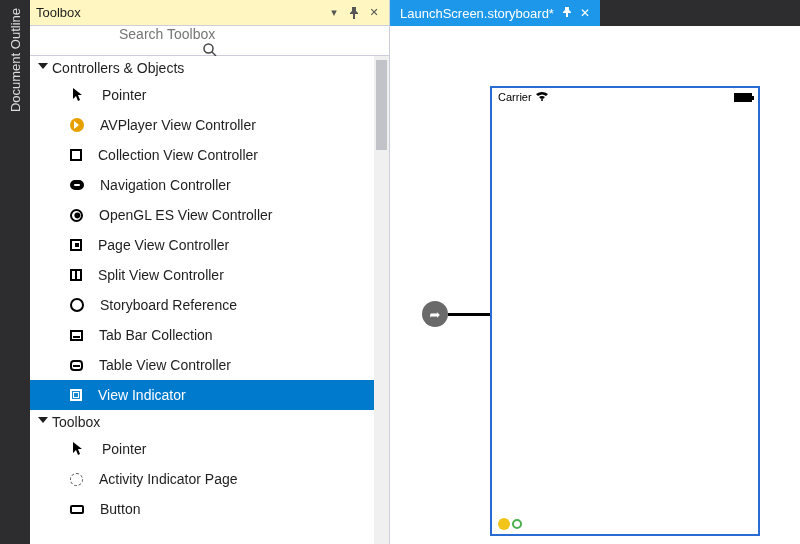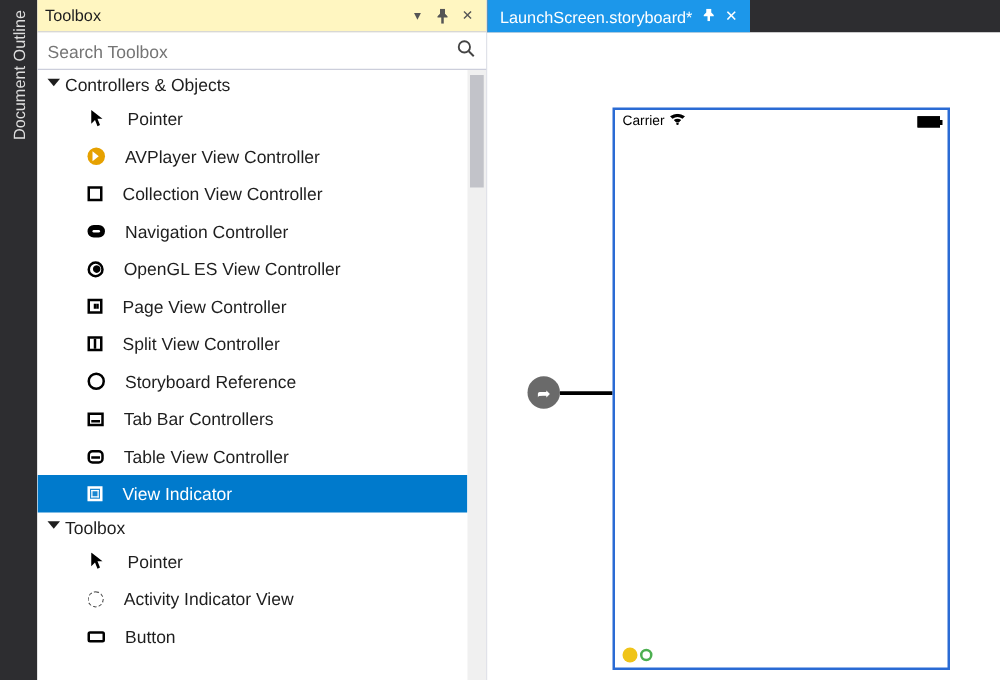--- a/index.html
+++ b/index.html
@@ -5,21 +5,21 @@
   * { box-sizing: border-box; margin: 0; padding: 0; font-family: "Segoe UI", Tahoma, sans-serif; }
   body { width: 800px; height: 544px; overflow: hidden; background: #fff; display: flex; }
   
   .vtab { width: 30px; background: #2d2d30; color: #fff; display: flex; flex-direction: column; align-items: center; }
   .vtab-label { writing-mode: vertical-rl; transform: rotate(180deg); padding: 8px 4px; font-size: 13px; color: #ddd; }
   
   .toolbox { width: 360px; border-right: 1px solid #cccedb; display: flex; flex-direction: column; background: #f5f5f5; }
   .toolbox-title { background: #fff6c1; height: 26px; display: flex; align-items: center; padding: 0 6px; font-size: 13px; color: #1e1e1e; border-bottom: 1px solid #cccedb; }
   .toolbox-title .spacer { flex: 1; }
   .tbbtn { width: 18px; height: 18px; display: flex; align-items: center; justify-content: center; color: #555; font-size: 11px; margin-left: 2px; cursor: pointer; }
-  .search { height: 30px; display: flex; align-items: center; padding: 0 8px; background: #fff; border-bottom: 1px solid #cccedb; }
+  .search { height: 30px; display: flex; align-items: center; padding: 0 8px; background: #fff; border-bottom: 1px solid #cccedb; flex-direction: column; }
   .search input { flex: 1; border: none; outline: none; font-size: 14px; color: #555; background: transparent; }
   .search-icon { color: #444; font-size: 14px; }
   .tree { flex: 1; overflow: hidden; background: #fff; position: relative; display: flex; }
   .tree-inner { flex: 1; overflow-y: hidden; }
   .scrollbar { width: 15px; background: #f0f0f0; position: relative; }
   .scrollthumb { position: absolute; left: 2px; right: 2px; top: 4px; height: 90px; background: #c2c3c9; border-radius: 0; }
   .grp { font-size: 14px; color: #1e1e1e; padding: 4px 6px 4px 22px; position: relative; cursor: pointer; }
   .grp .chev { position: absolute; left: 8px; top: 7px; width: 0; height: 0; border-left: 5px solid transparent; border-right: 5px solid transparent; border-top: 6px solid #1e1e1e; transform: translateY(0); }
   .item { display: flex; align-items: center; height: 30px; padding-left: 40px; font-size: 14px; color: #1e1e1e; cursor: pointer; }
   .item.selected { background: #007acc; color: #fff; }
@@ -138,42 +138,42 @@
         <div class="item">
           <span class="ico split"></span>
           <span>Split View Controller</span>
         </div>
         <div class="item">
           <span class="ico circle"></span>
           <span>Storyboard Reference</span>
         </div>
         <div class="item">
           <span class="ico tab"></span>
-          <span>Tab Bar Controllers</span>
+          <span>Tab Bar Collection</span>
         </div>
         <div class="item">
           <span class="ico table"></span>
           <span>Table View Controller</span>
         </div>
         <div class="item selected">
           <span class="ico view"></span>
           <span>View Indicator</span>
         </div>
         <div class="grp"><span class="chev"></span><span>Toolbox</span></div>
         <div class="item">
           <span class="ico pointer">
             <svg viewBox="0 0 12 14">
               <path d="M1 0 L1 11 L4 8 L6 13 L8 12 L6 7 L10 7 Z" fill="#000"></path>
             </svg>
           </span>
           <span>Pointer</span>
         </div>
         <div class="item">
           <span class="ico dashed"></span>
-          <span>Activity Indicator View</span>
+          <span>Activity Indicator Page</span>
         </div>
         <div class="item">
           <span class="ico button"></span>
           <span>Button</span>
         </div>
       </div>
     <div class="scrollbar">
       <div class="scrollthumb"></div>
     </div>
   </div>

